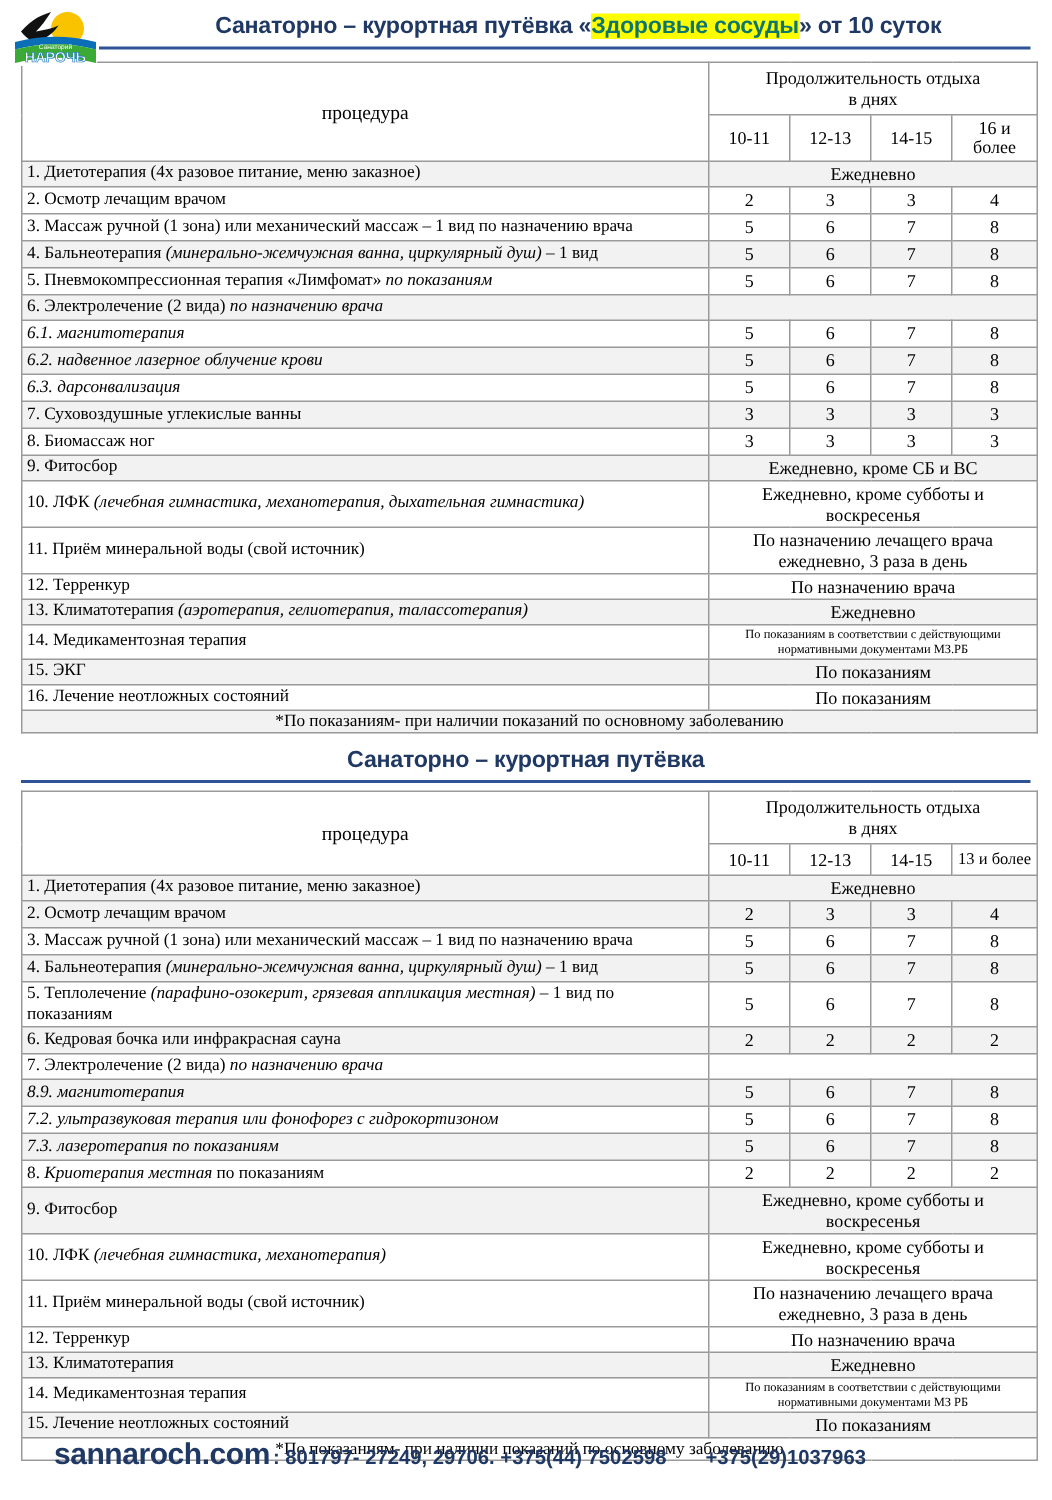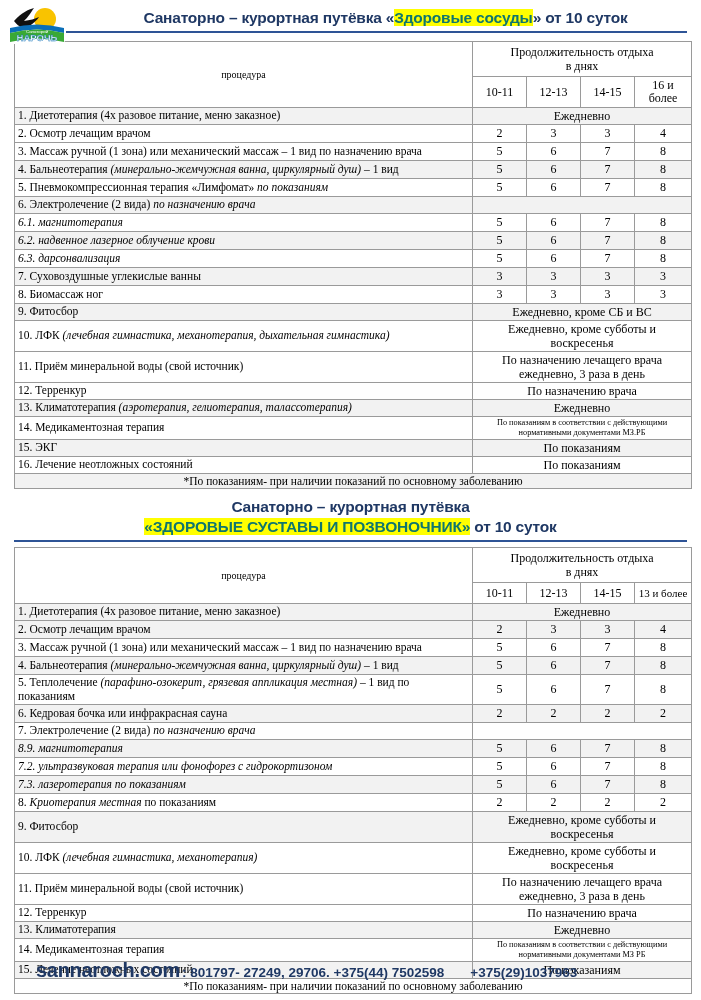--- a/index.html
+++ b/index.html
@@ -83,21 +83,21 @@
   .hdr-top {
     text-align: center;
     font-weight: bold;
     font-size: 12px;
     line-height: 14px;
     height: 32px;
   }
   .hdr-proc {
     text-align: center;
     font-weight: bold;
-    font-size: 10px;
+    font-size: 13px;
     vertical-align: bottom;
     padding-bottom: 5px;
   }
   .hdr-sub {
     text-align: center;
     font-weight: bold;
     font-size: 12px;
     line-height: 13px;
     height: 28px;
   }
@@ -315,21 +315,20 @@
       </tbody>
     <tfoot>
       <tr>
         <td colspan="5" class="footnote shade">*По показаниям- при наличии показаний по основному заболеванию</td>
       </tr>
     </tfoot>
   </table>
 
   <div class="title-block title-2">
     <div>Санаторно – курортная путёвка</div>
-    <div class="line2"><span class="hl">«ЗДОРОВЫЕ СУСТАВЫ И ПОЗВОНОЧНИК»</span><span> от 10 суток</span></div>
   </div>
   <div class="rule"></div>
 
   <div style="height:5px"></div>
   <table class="proc">
     <colgroup>
       <col class="proc-col">
         <col class="num-col">
         <col class="num-col">
         <col class="num-col">

